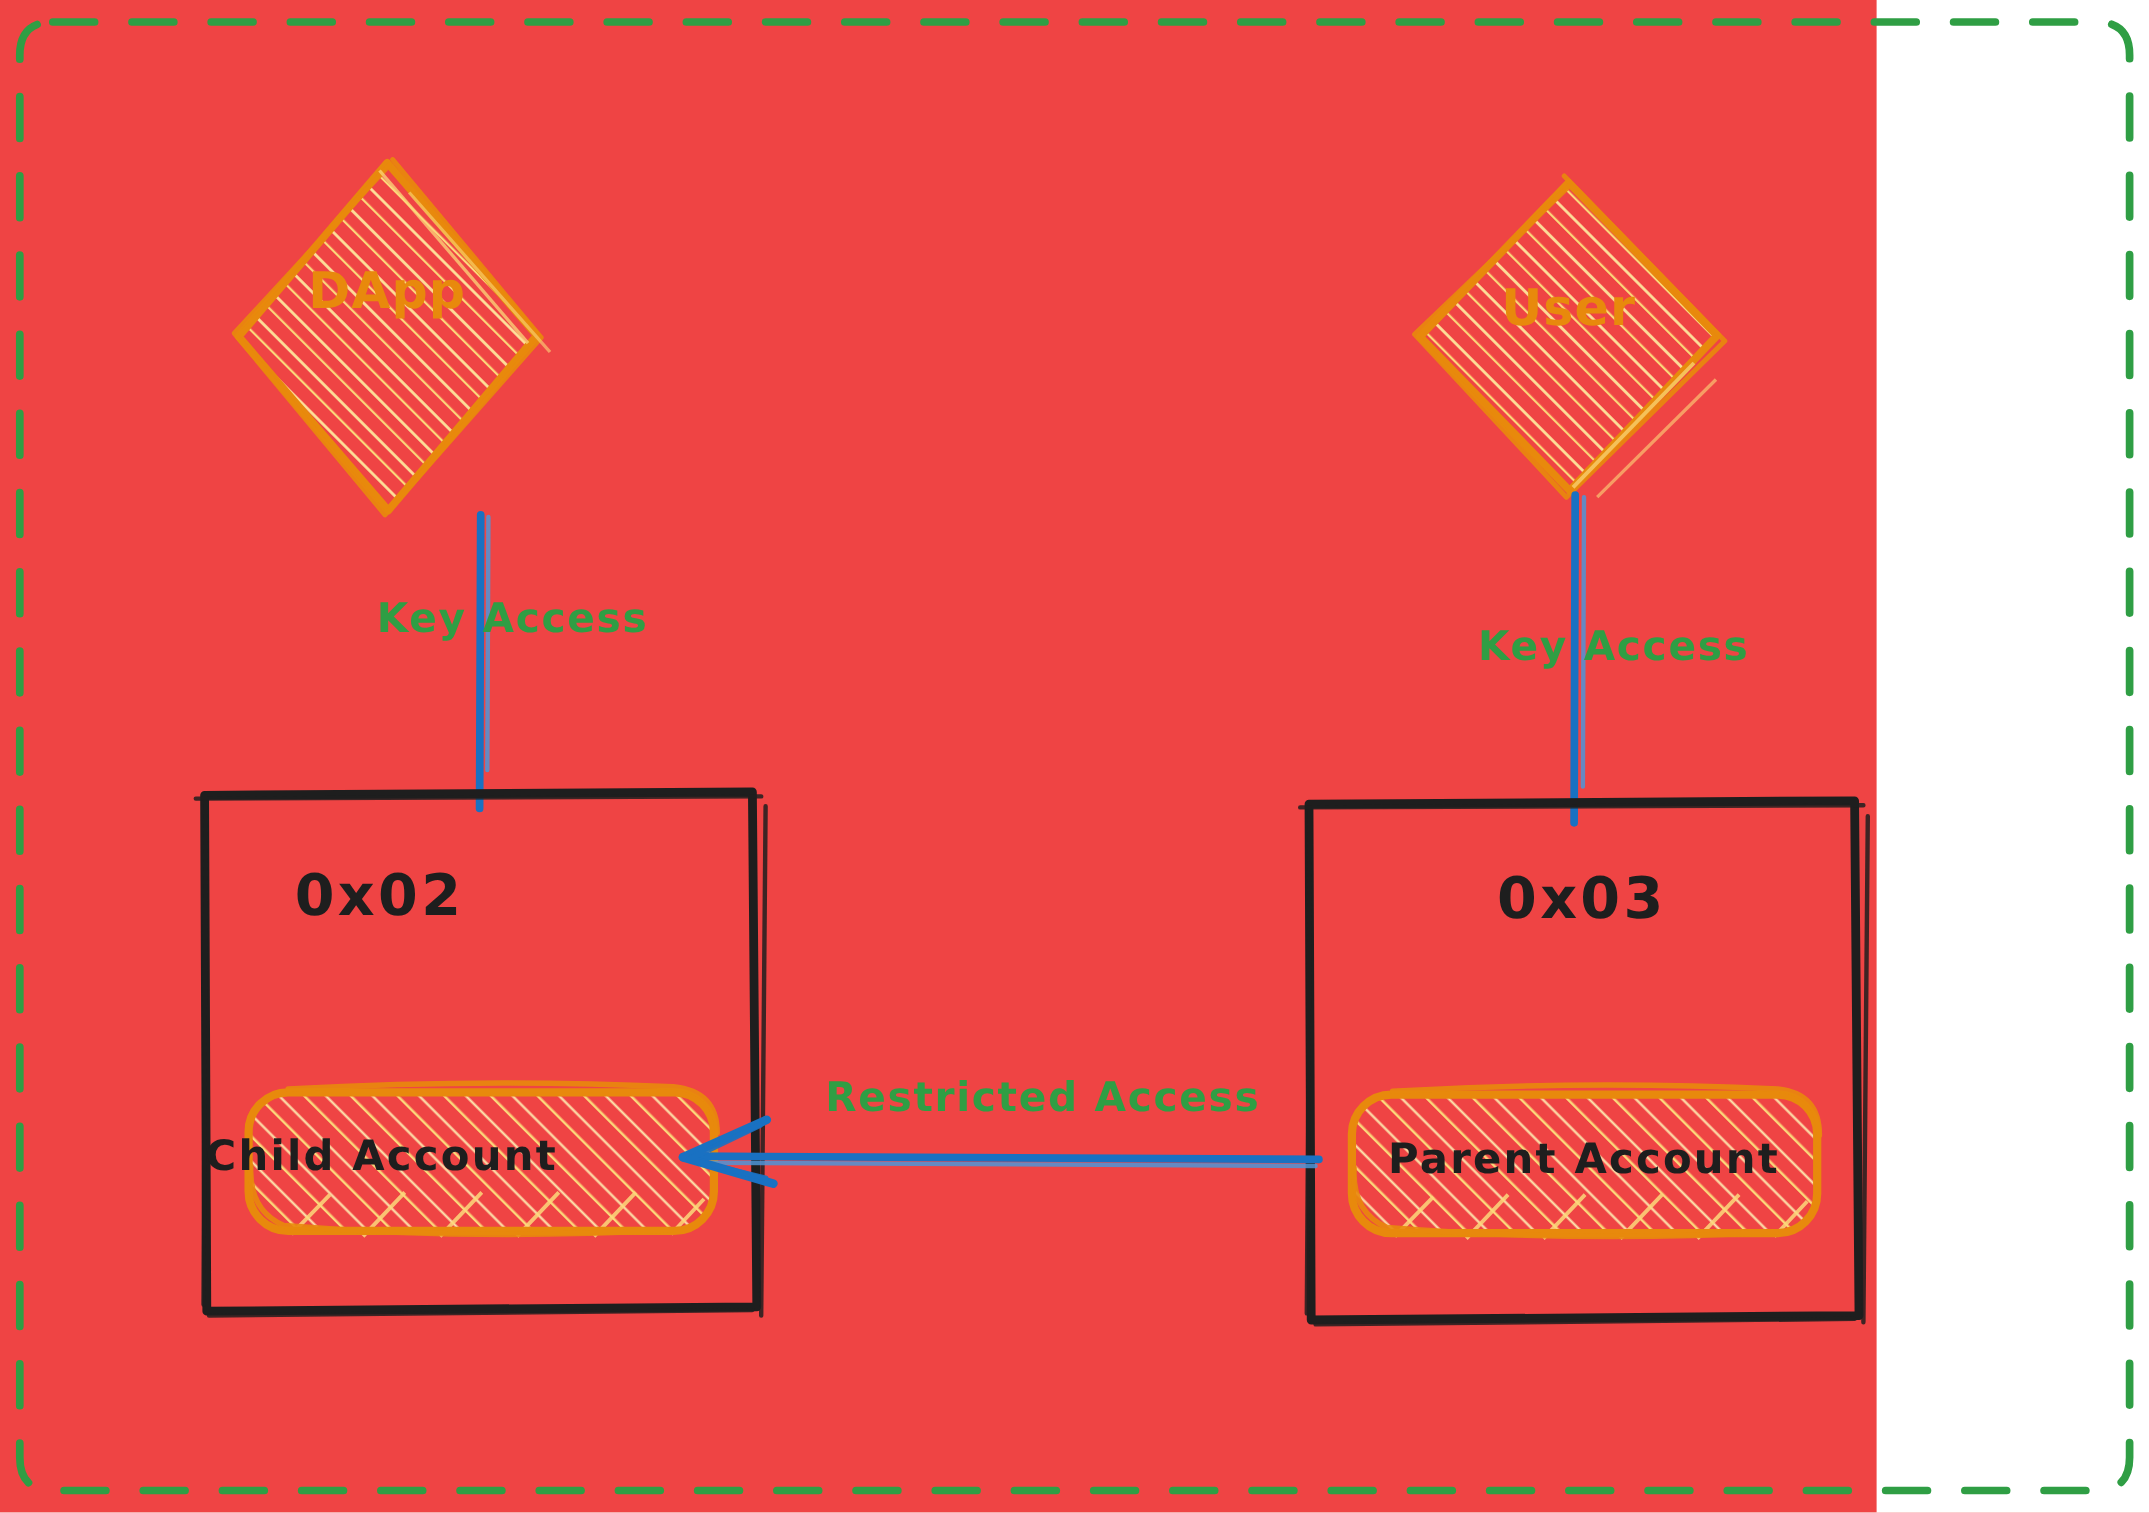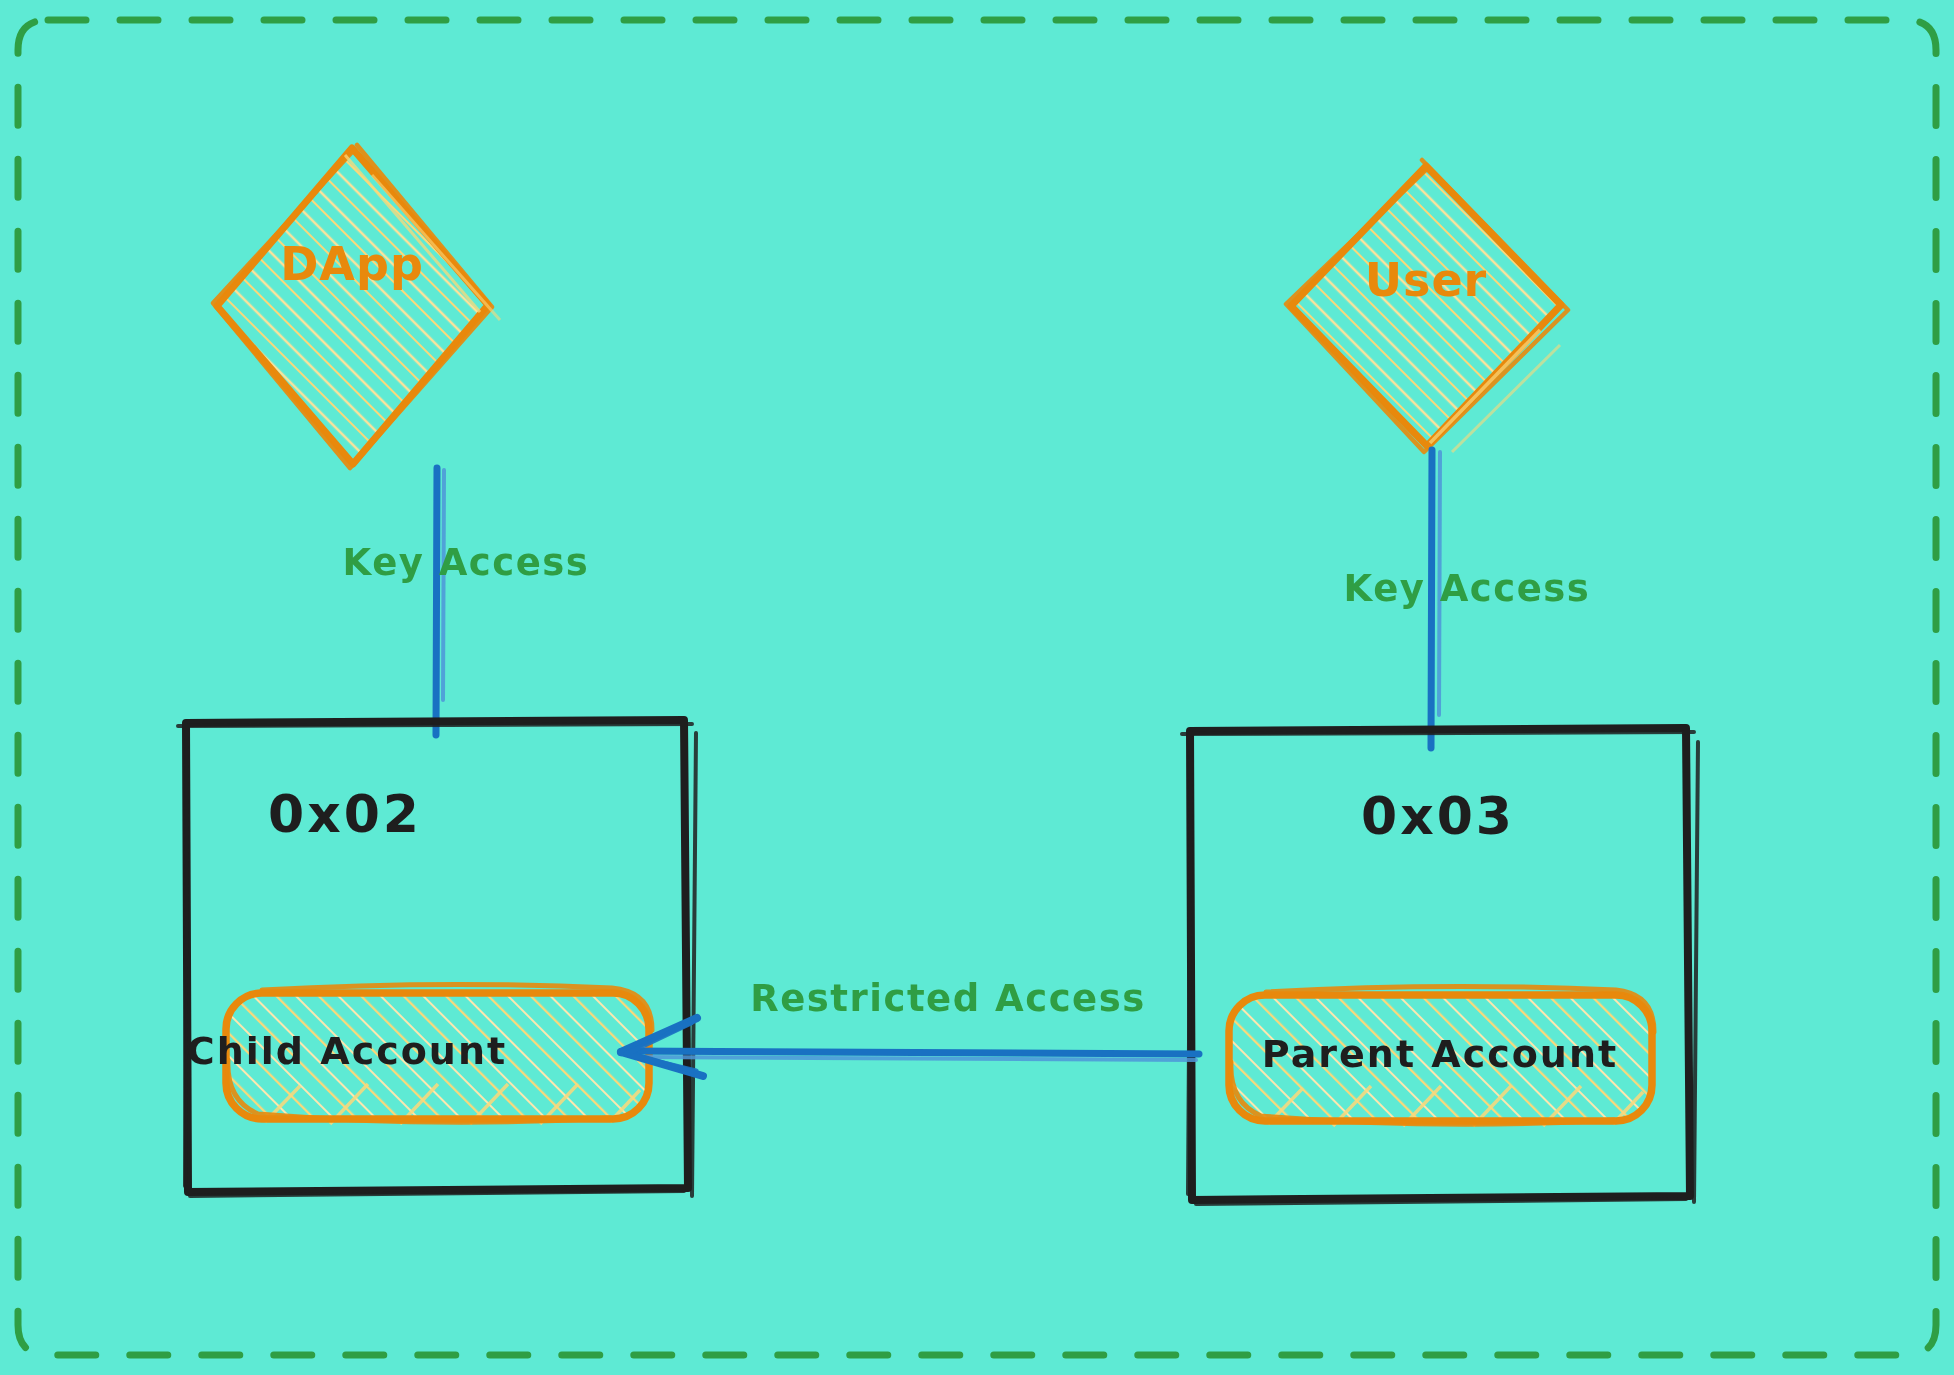--- a/index.html
+++ b/index.html
@@ -8,23 +8,23 @@
     background: #ffffff;
   }
   body {
     width: 1954px;
     height: 1375px;
     overflow: hidden;
     font-family: "DejaVu Sans", sans-serif;
   }
   #canvas {
     position: relative;
-    width: 1954px;
+    width: 1706px;
     height: 1375px;
-    background: #5eead4;
+    background: #ef4444;
   }
   svg#scene {
     position: absolute;
     top: 0;
     left: 0;
     width: 1954px;
     height: 1375px;
   }
   .hand-text {
     font-family: "DejaVu Sans", sans-serif;

